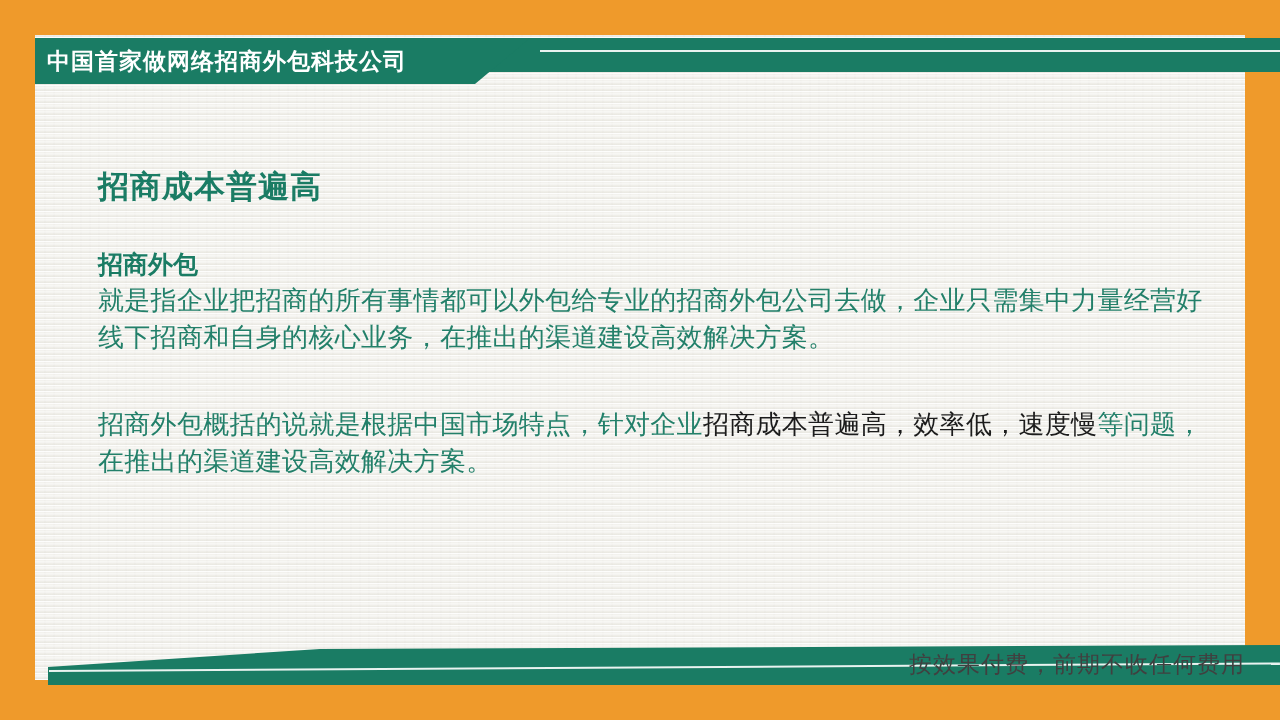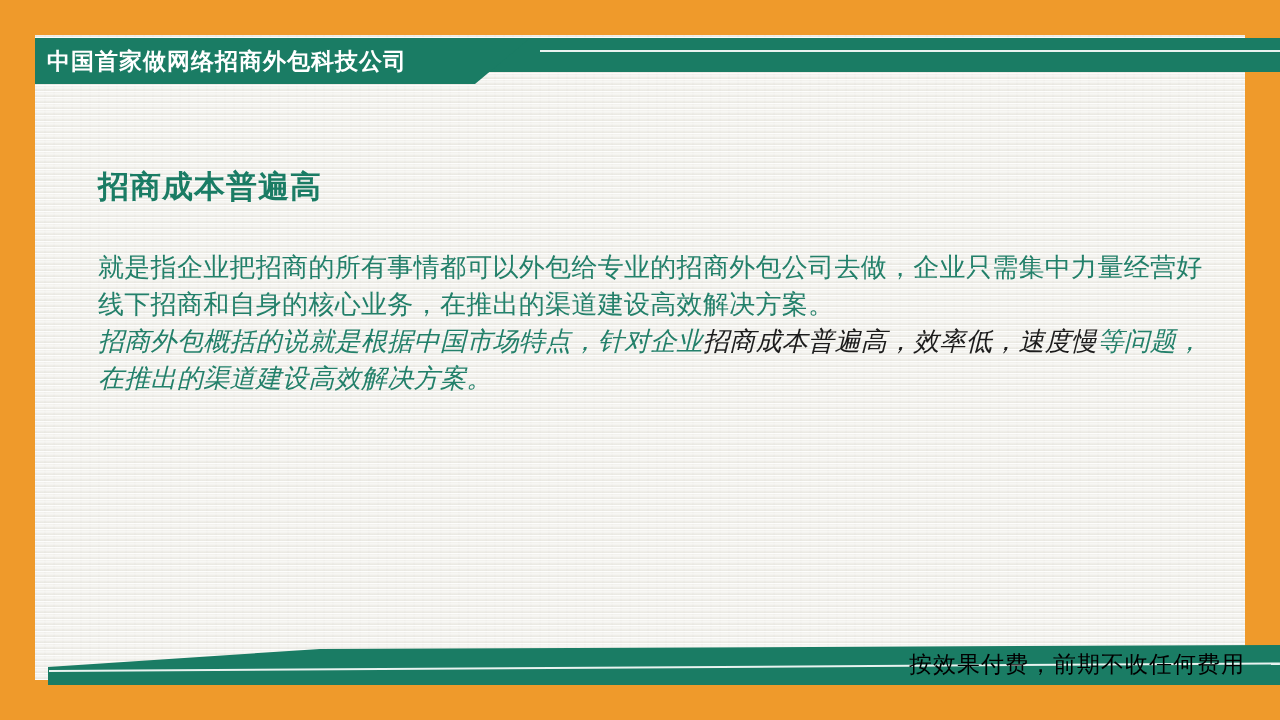--- a/index.html
+++ b/index.html
@@ -111,21 +111,21 @@
     margin: 0 0 2px 0;
   }
   .para {
     color: #23806a;
     font-size: 26px;
     line-height: 1.42;
     margin: 0;
     letter-spacing: 0.3px;
   }
   .para.second {
-    font-style: italic;
+    margin-top: 50px;
   }
   .hl {
     color: #1c1c1c;
   }
 
   
   .bottom-wrap {
     position: absolute;
     left: 35px;
     bottom: 35px;
@@ -148,21 +148,21 @@
     width: 1231px;
     height: 2px;
     background: #e9f3f0;
     transform: rotate(-0.35deg);
     transform-origin: left center;
   }
   .bottom-text {
     position: absolute;
     right: 35px;
     bottom: 5px;
-    color: #000000;
+    color: #404040;
     font-size: 23px;
     letter-spacing: 1px;
     white-space: nowrap;
   }
 </style>
 </head>
 <body>
 
 <div id="slide">
 
@@ -172,20 +172,21 @@
     <div class="top-bar-thin"></div>
     <div class="top-bar-hairline"></div>
     <div class="top-tab">
       <span class="top-tab-text">中国首家做网络招商外包科技公司</span>
     </div>
   </div>
 
   <div class="content">
     <h1 class="slide-title">招商成本普遍高</h1>
 
+    <div class="lead-label">招商外包</div>
 
     <p class="para">就是指企业把招商的所有事情都可以外包给专业的招商外包公司去做，企业只需集中力量经营好线下招商和自身的核心业务，在推出的渠道建设高效解决方案。</p>
 
     <p class="para second"><span>招商外包概括的说就是根据中国市场特点，针对企业</span><span class="hl">招商成本普遍高，效率低，速度慢</span><span>等问题，在推出的渠道建设高效解决方案。</span></p>
   </div>
 
   <div class="bottom-wrap">
     <div class="bottom-bar"></div>
     <div class="bottom-hairline"></div>
     <div class="bottom-text">按效果付费，前期不收任何费用</div>

